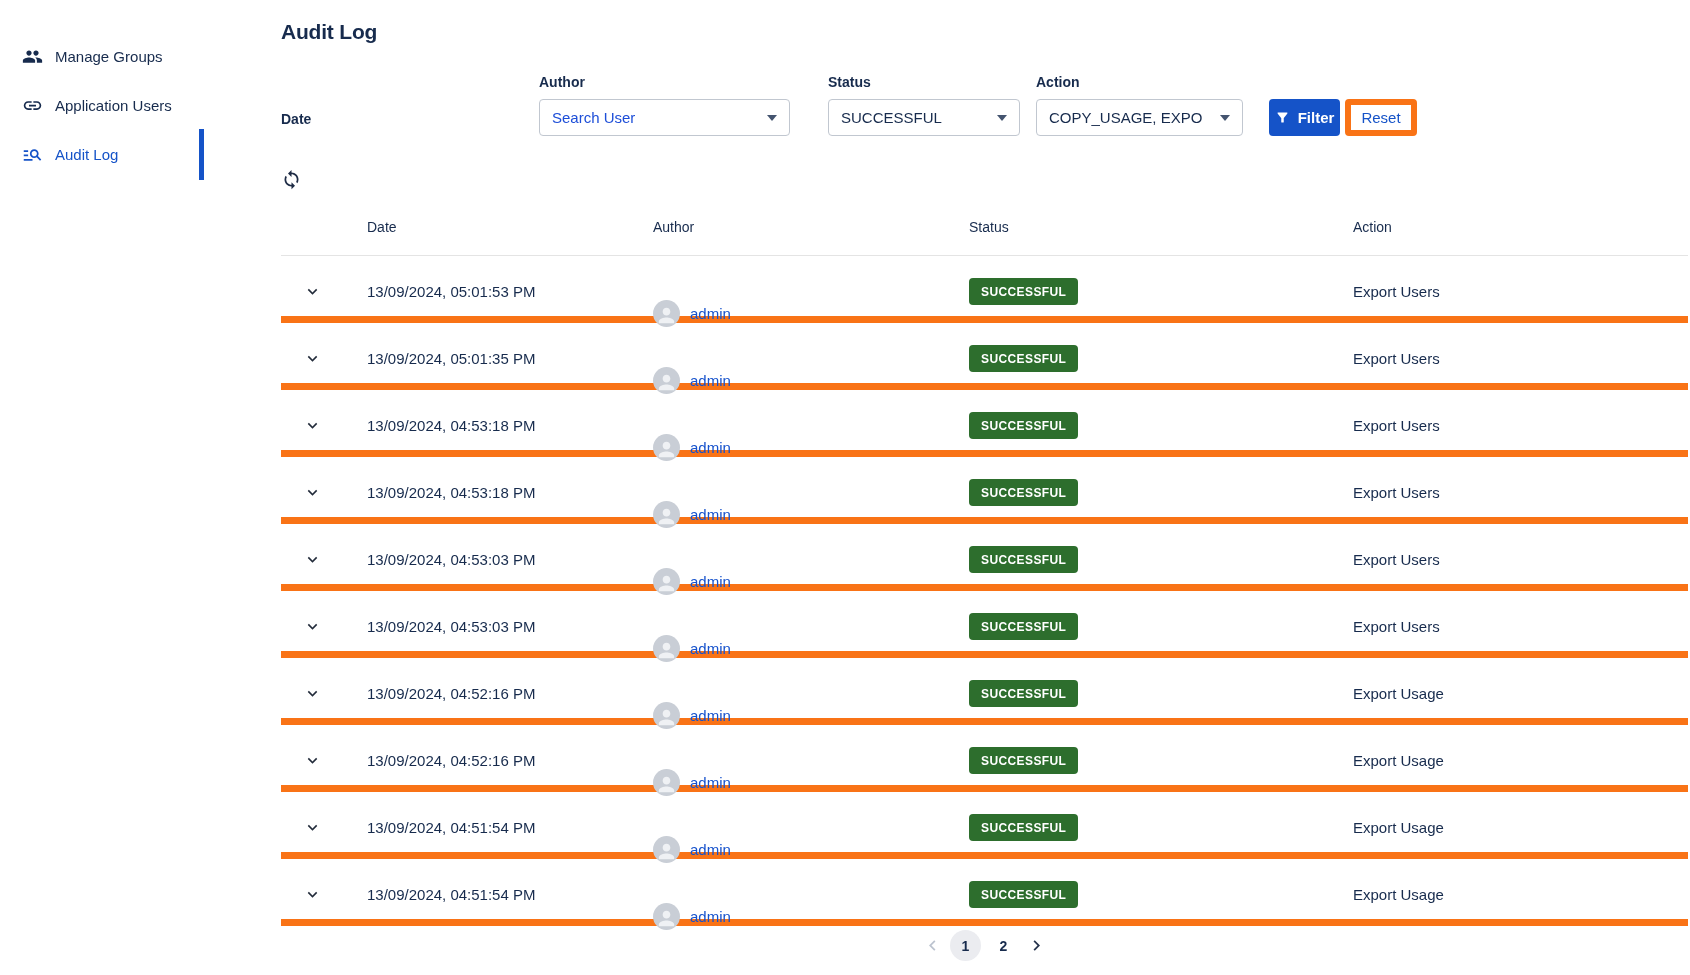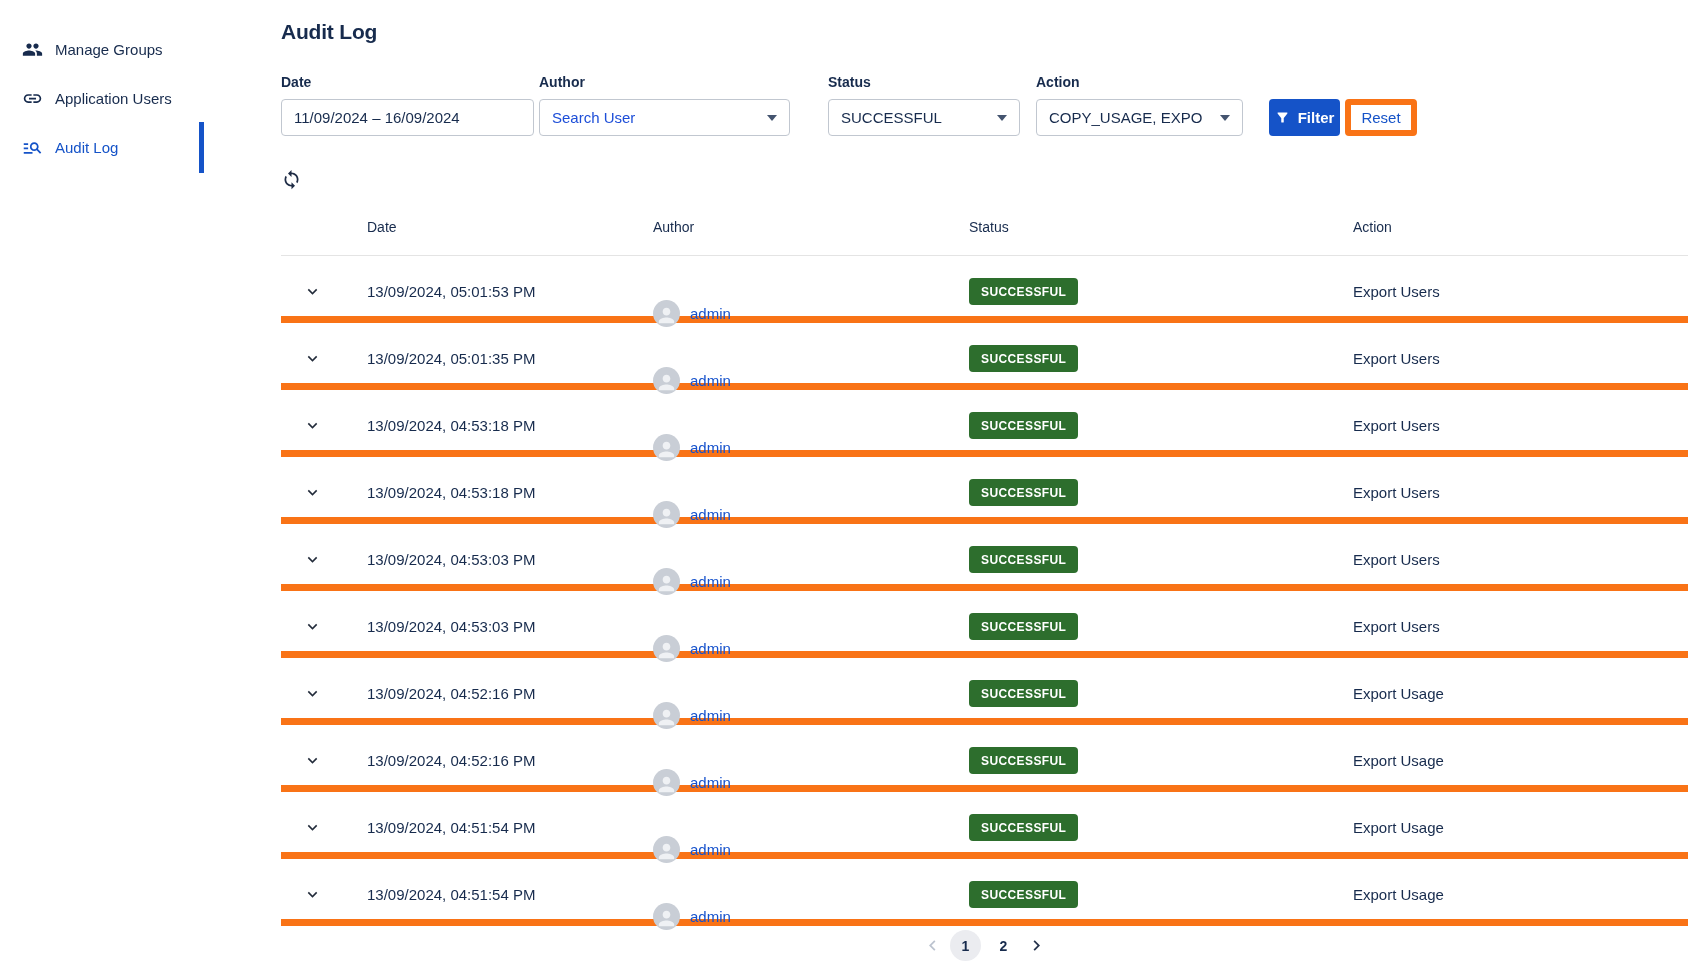--- a/index.html
+++ b/index.html
@@ -2,21 +2,21 @@
 <html><head>
 <meta charset="utf-8">
 <style>
   * { box-sizing: border-box; margin: 0; padding: 0; }
   html, body { width: 1690px; height: 975px; background: #fff; overflow: hidden; }
   body { font-family: "Liberation Sans", sans-serif; color: #172B4D; }
 
   .layout { display: flex; width: 100%; height: 100%; }
 
   
-  .sidebar { width: 204px; flex: 0 0 204px; padding-top: 25px; }
+  .sidebar { width: 204px; flex: 0 0 204px; padding-top: 32px; }
   .side-item {
     position: relative; display: flex; align-items: center;
     height: 49px; padding-left: 22px; gap: 12px;
     font-size: 15px; font-weight: 500; color: #172B4D; cursor: pointer;
   }
   .side-item .icn { width: 21px; height: 21px; display: flex; align-items: center; }
   .side-item svg { width: 21px; height: 21px; fill: #172B4D; }
   .side-item.active { color: #1553C8; }
   .side-item.active svg { fill: #1553C8; }
   .side-item.active::after {
@@ -130,23 +130,20 @@
       <span>Audit Log</span>
     </div>
   </nav>
 
   <main class="main">
     <h1 class="page-title">Audit Log</h1>
 
     <div class="filters">
       <div class="fgroup w-date">
         <span class="flabel">Date</span>
-        <div class="fbox">
-          <span class="val">11/09/2024 – 16/09/2024</span>
-        </div>
       </div>
       <div class="fgroup w-author">
         <span class="flabel">Author</span>
         <div class="fbox select">
           <span class="val placeholder">Search User</span>
           <span class="caret"></span>
         </div>
       </div>
       <div class="fgroup w-status">
         <span class="flabel">Status</span>

